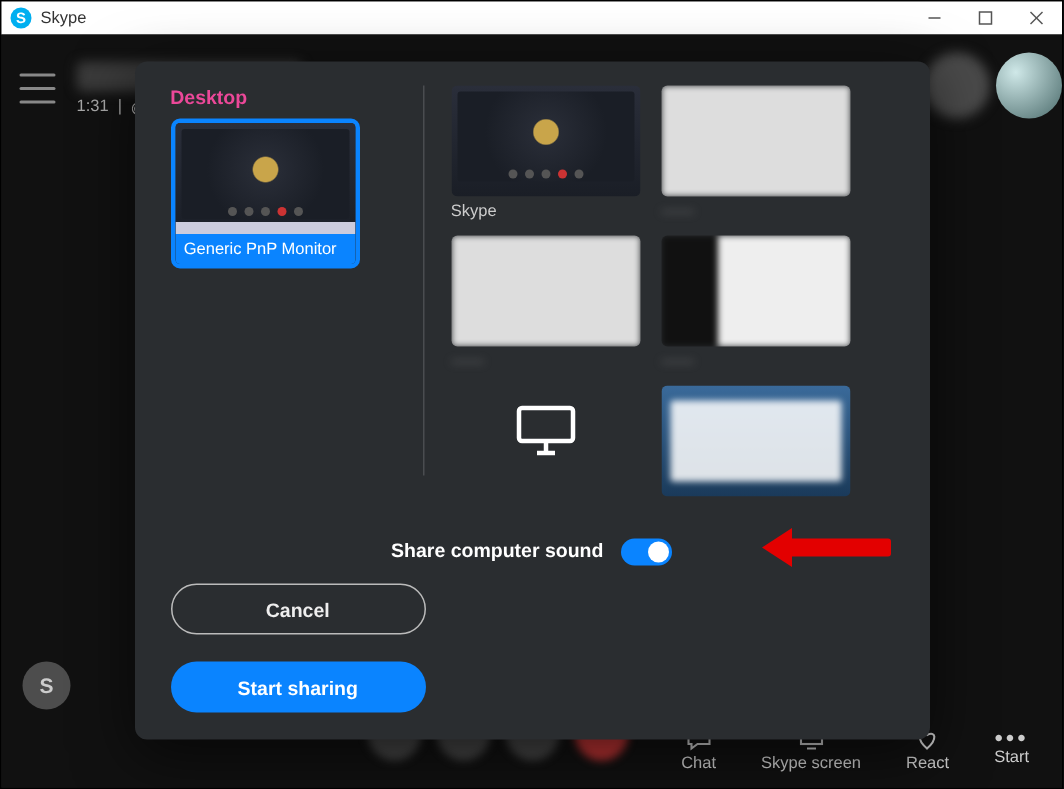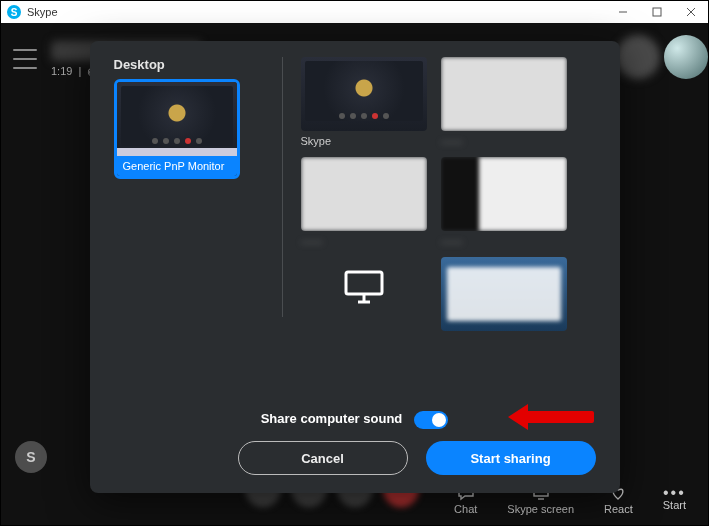--- a/index.html
+++ b/index.html
@@ -33,21 +33,21 @@
   .toolbar-item { display:flex; flex-direction:column; align-items:center; gap:2px; }
   .toolbar-circle-row { position:absolute; bottom: 18px; left:50%; transform:translateX(-110px); display:flex; gap:10px; filter: blur(3px); }
   .toolbar-circle { width:36px; height:36px; border-radius:50%; background:#444; }
   .toolbar-circle.red { background:#b33; }
 
   
   .modal { position: absolute; top: 40px; left: 50%; transform: translateX(-50%); width: 530px; height: 452px; background: #2a2d30; border-radius: 8px; box-shadow: 0 10px 40px rgba(0,0,0,0.6); padding: 16px 24px 18px; display:flex; flex-direction:column; }
   .modal-title { color: #fff; text-align:center; font-size: 15px; font-weight: 600; margin-bottom: 14px; }
   .columns { display:flex; gap: 18px; flex:1; }
   .col { }
-  .col-header { color:#e5e5e5; font-size:13px; font-weight:600; margin-bottom: .5em; }
+  .col-header { color:#ec4899; font-size:13px; font-weight:600; margin-bottom: .5em; }
   .desktop-col { width: 150px; }
   .divider { width:1px; background:#4a4d50; margin-top: 0px; height: 260px; }
   .window-col { flex:1; }
 
   .tile { width: 126px; border-radius: 4px; overflow:hidden; cursor:pointer; }
   .tile.selected { border: 3px solid #0a84ff; border-radius:6px; }
   .tile-preview { height: 74px; background: #1a1e26; position: relative; }
   .tile-preview.win { background: linear-gradient(#2a2e3a, #1a1e26); }
   .tile-preview.light { background: #ddd; filter: blur(2px); }
   .tile-preview.mix { background: linear-gradient(90deg, #111 30%, #eee 30%); filter:blur(2px);}
@@ -63,21 +63,21 @@
 
   .sound-row { display:flex; align-items:flex-start; justify-content:center; gap:12px; margin: 8px 0 12px; position:relative; }
   .sound-label { color:#fff; font-size:13px; font-weight:600; }
   .toggle { width: 34px; height: 18px; border-radius: 9px; background:#0a84ff; position:relative; }
   .toggle-knob { position:absolute; right:2px; top:2px; width:14px; height:14px; border-radius:50%; background:#fff; }
 
   .arrow { position:absolute; left: 410px; top: 0px; }
   .arrow-body { width: 70px; height: 12px; background:#e30000; border-radius: 2px; }
   .arrow-head { position:absolute; left:-16px; top:-7px; width:0; height:0; border-top:13px solid transparent; border-bottom:13px solid transparent; border-right:20px solid #e30000; }
 
-  .btn-row { display:flex; justify-content:flex-end; gap: 18px; }
+  .btn-row { display:flex; justify-content:space-between; gap: 18px; flex-direction: column; }
   .btn { width: 170px; height: 34px; border-radius: 22px; font-size:13px; font-weight:600; display:flex; align-items:center; justify-content:center; cursor:pointer; }
   .btn.secondary { border:1.5px solid #bbb; color:#eee; background:transparent; }
   .btn.primary { background:#0a84ff; color:#fff; }
 
   .preview-taskbar { position:absolute; bottom:0; left:0; right:0; height:8px; background:#ccd; }
   .preview-inner { position:absolute; inset:4px 4px 10px 4px; background: radial-gradient(circle at 50% 45%, #c9a54a 8px, #272b35 9px, #1a1e26 60%); border-radius:2px; }
   .preview-inner.small { inset: 4px 4px 10px 4px; }
   .preview-dots { position:absolute; bottom:12px; left:0; right:0; display:flex; justify-content:center; gap:5px; }
   .preview-dots span { width:6px; height:6px; border-radius:50%; background:#555; }
   .preview-dots span.r { background:#c33; }
@@ -117,21 +117,21 @@
   <div class="call-area">
     <div class="call-header">
       <div class="hamburger">
           <span></span>
           <span></span>
           <span></span>
         </div>
       <div class="name-block">
         <div class="name-blur"></div>
         <div class="call-sub">
-          <span>1:19</span>
+          <span>1:31</span>
           <span>|</span>
           <span>◉</span>
         </div>
       </div>
       <div class="avatar-blur"></div>
       <div class="avatar-user"></div>
     </div>
 
     <div class="initial-badge">S</div>
 

